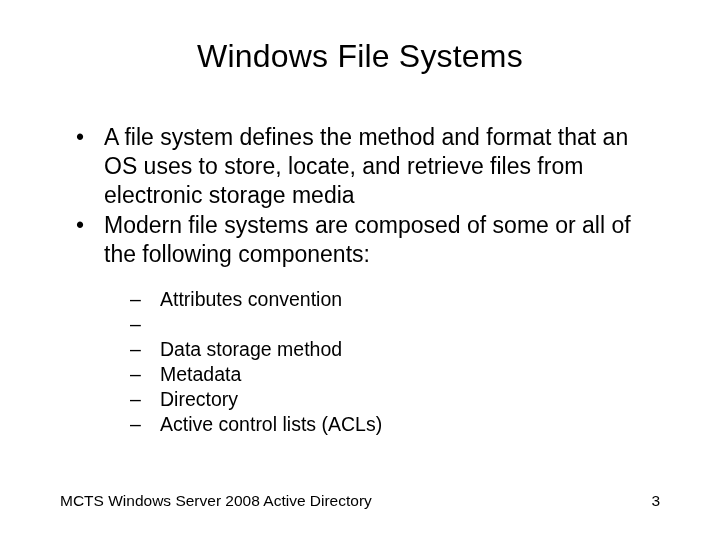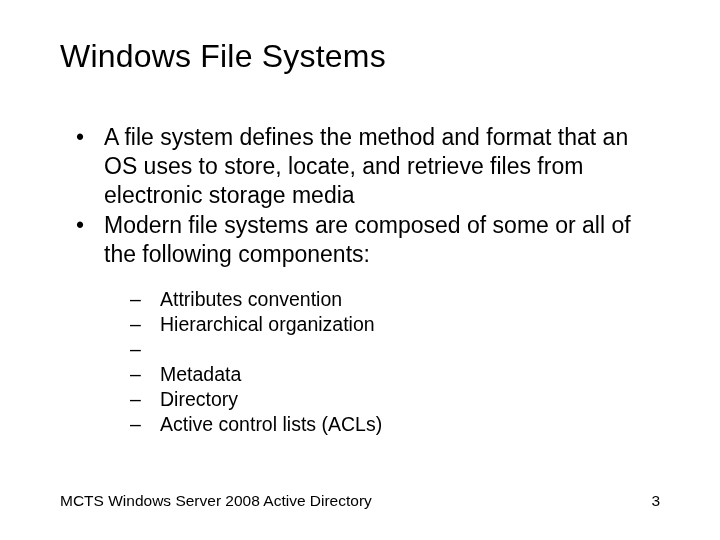--- a/index.html
+++ b/index.html
@@ -18,21 +18,21 @@
   }
   .slide {
     width: 100%;
     height: 100%;
     padding: 38px 60px 0 60px;
     position: relative;
   }
   .title {
     font-size: 32px;
     font-weight: normal;
-    text-align: left;
+    text-align: center;
     margin-bottom: 48px;
     letter-spacing: 0.2px;
   }
   .content {
     padding-left: 16px;
   }
   .bullet-list {
     list-style: none;
   }
   .bullet-item {
@@ -91,24 +91,24 @@
       </li>
     </ul>
 
     <ul class="sub-list">
       <li class="sub-item">
         <span class="dash">–</span>
         <span>Attributes convention</span>
       </li>
       <li class="sub-item">
         <span class="dash">–</span>
-        <span>Hierarchical organization</span>
       </li>
       <li class="sub-item">
         <span class="dash">–</span>
+        <span>Data storage method</span>
       </li>
       <li class="sub-item">
         <span class="dash">–</span>
         <span>Metadata</span>
       </li>
       <li class="sub-item">
         <span class="dash">–</span>
         <span>Directory</span>
       </li>
       <li class="sub-item">

